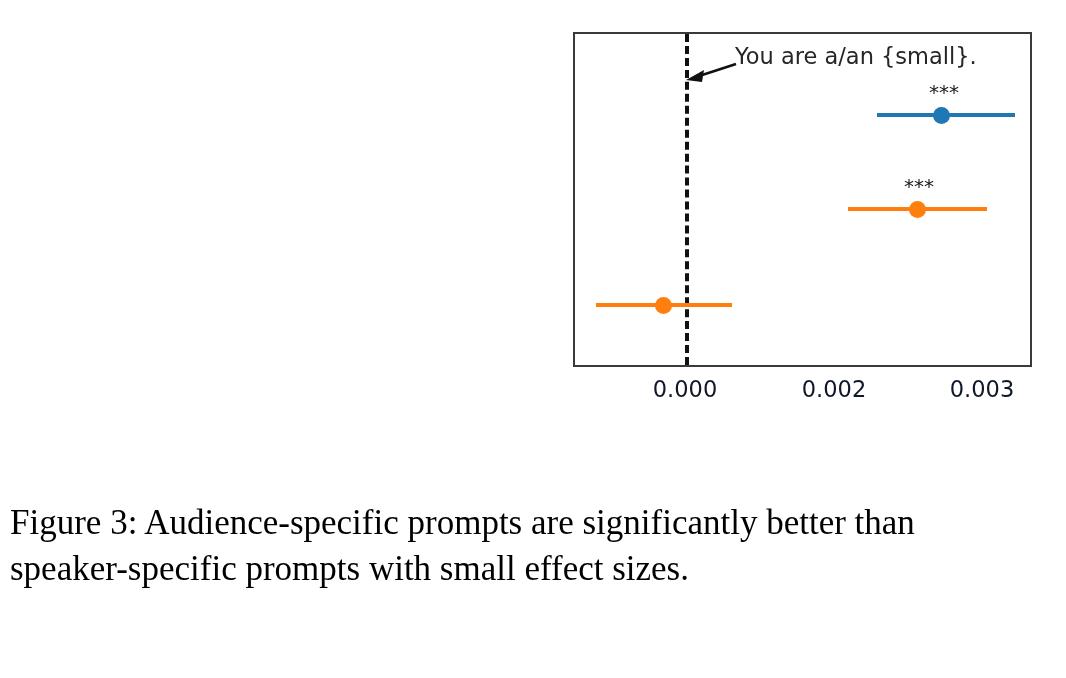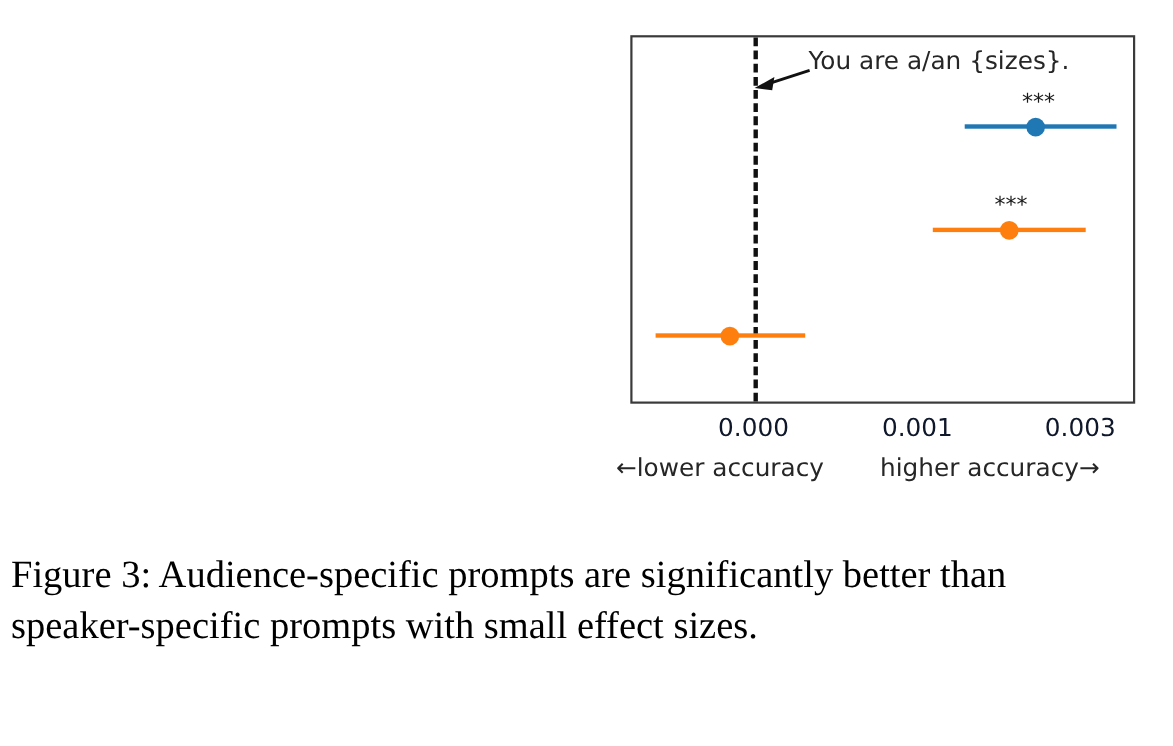--- a/index.html
+++ b/index.html
@@ -148,24 +148,22 @@
       <div class="ci-line" style="left:21px; width:136px; background:#ff7f0e;"></div>
       <div class="point" style="left:88px; background:#ff7f0e;"></div>
       <div class="stars" style="left:88px; top:-13px;"></div>
     </div>
   </div>
 
   <svg id="annotation-arrow" width="60" height="30" viewBox="0 0 60 30" style="left:680px; top:60px;">
     <line x1="56" y1="4" x2="16" y2="17" stroke="#111111" stroke-width="2.6"></line>
     <polygon points="6,20 24,10 22,22" fill="#111111"></polygon>
   </svg>
-  <div id="annotation-text" style="left:735px; top:45px;">You are a/an {sizes}.</div>
+  <div id="annotation-text" style="left:735px; top:45px;">You are a/an {small}.</div>
 
   <div class="xtick-label" style="left:685px; top:378px;">0.000</div>
-  <div class="xtick-label" style="left:834px; top:378px;">0.001</div>
+  <div class="xtick-label" style="left:834px; top:378px;">0.002</div>
   <div class="xtick-label" style="left:982px; top:378px;">0.003</div>
 
-  <div class="axis-note" style="left:560px; top:415px;">←lower accuracy</div>
-  <div class="axis-note" style="left:800px; top:415px;">higher accuracy→</div>
 
 </div>
 
 <div id="caption">Figure 3: Audience-specific prompts are significantly better than speaker-specific prompts with small effect sizes.</div>
 
 </body></html>

